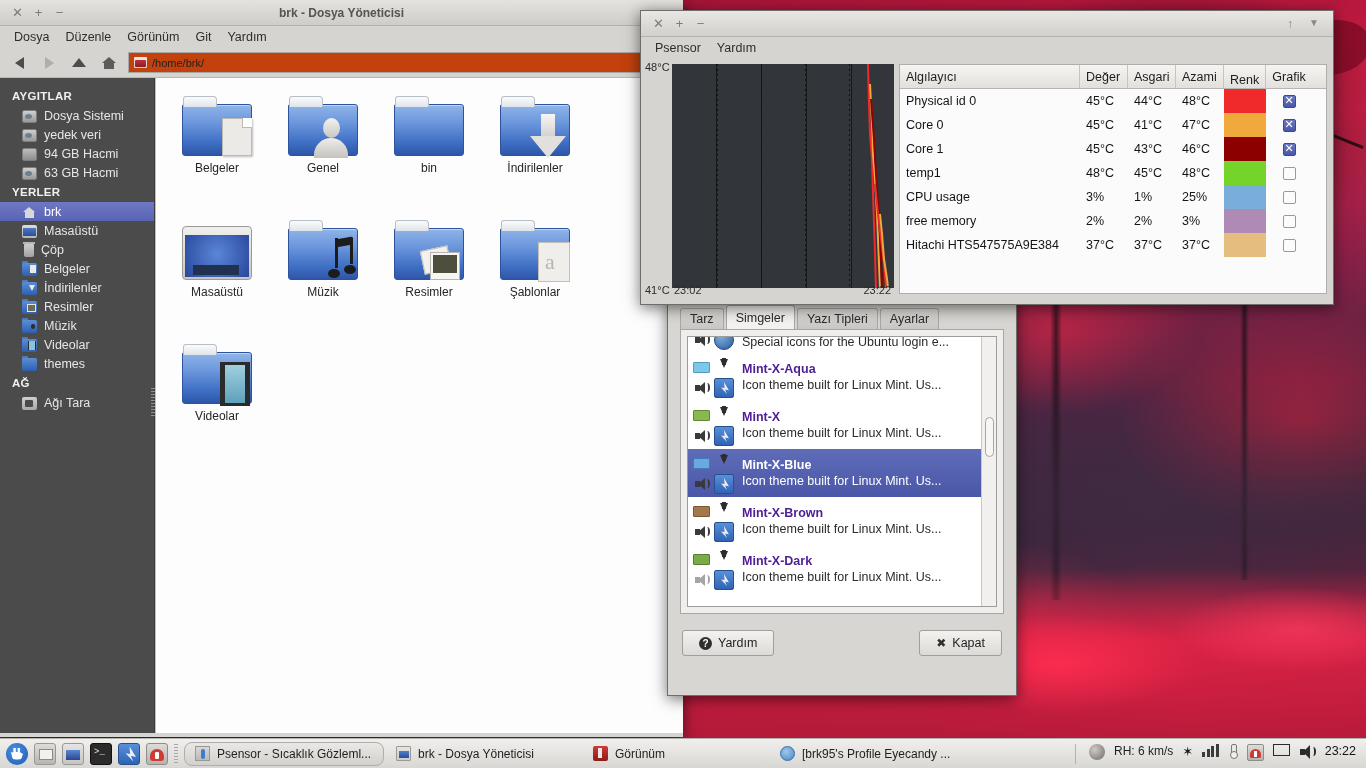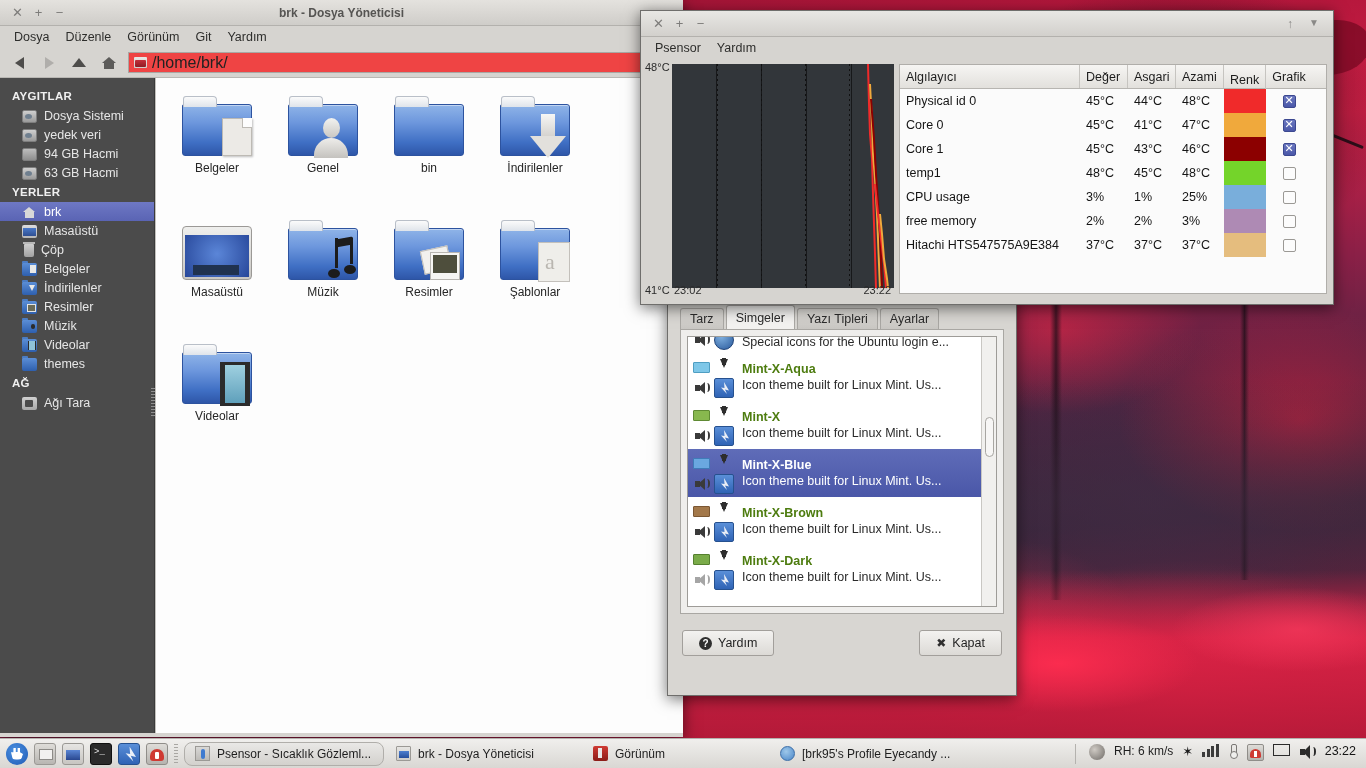--- a/index.html
+++ b/index.html
@@ -100,23 +100,23 @@
   .arrow-l, .arrow-r {
     width:0;height:0;border-top:6px solid transparent;border-bottom:6px solid transparent;
   }
   .arrow-l { border-right:9px solid #4e4d4b; }
   .arrow-r { border-left:9px solid #b0aeab; }
   .arrow-up { width:0;height:0;border-left:7px solid transparent;border-right:7px solid transparent;border-bottom:9px solid #4e4d4b; }
   .home-ico { width:14px;height:12px; position:relative; }
   .home-ico:before{content:"";position:absolute;top:0;left:0;width:0;height:0;border-left:7px solid transparent;border-right:7px solid transparent;border-bottom:6px solid #5d5c5a;}
   .home-ico:after{content:"";position:absolute;bottom:0;left:2px;width:10px;height:6px;background:#5d5c5a;}
   #pathentry {
-    flex:1; height:21px; background:#ef4444; border:1px solid #a9a7a3;
+    flex:1; height:21px; background:#c2410c; border:1px solid #a9a7a3;
     display:flex; align-items:center; padding:0 5px; gap:5px;
-    font-size:16px; color:#222;
+    font-size:11px; color:#222;
   }
   .fld-red { width:13px;height:11px; background:linear-gradient(180deg,#e8e8e6,#cfcecb); border-radius:1px; position:relative; }
   .fld-red:after{ content:""; position:absolute; left:1px; top:3px; width:11px; height:7px; background:linear-gradient(180deg,#c2303a,#8e1c24); border-radius:1px;}
   #fm-body { display:flex; height:655px; }
   #places {
     width:155px; background:#4b4b4b; color:#e8e8e8;
     padding-top:8px; font-size:12.5px; position:relative;
     border-right:1px solid #3a3a3a;
   }
   #places .grp { font-weight:bold; font-size:11.5px; padding:4px 0 4px 12px; color:#f0f0f0; letter-spacing:.3px; }
@@ -225,21 +225,21 @@
   .ti.fold i { position:absolute; left:1px; top:6px; width:17px; height:11px; border-radius:1px; display:block; }
   .ti.fold i:before { content:""; position:absolute; left:0; top:-3px; width:8px; height:3px; border-radius:1px 1px 0 0; }
   .ti.dl:after{ content:""; position:absolute; left:6px; top:3px; width:0;height:0;border-left:4px solid transparent;border-right:4px solid transparent;border-top:9px solid #2d2d2d; }
   .ti.dl:before{ content:""; position:absolute; left:8px; top:2px; width:4px; height:7px; background:#2d2d2d; }
   .ti.spk:before { content:""; position:absolute; left:3px; top:7px; width:5px; height:6px; background:#3a3a3a; }
   .ti.spk:after { content:""; position:absolute; left:6px; top:4px; width:0;height:0;border-top:6px solid transparent;border-bottom:6px solid transparent;border-right:7px solid #3a3a3a; }
   .ti.spk em { position:absolute; right:2px; top:5px; width:6px; height:9px; border-right:2px solid #3a3a3a; border-radius:0 50% 50% 0; }
   .ti.fx { background:linear-gradient(180deg,#5a8fd8,#2f63b5); border:1px solid #26518f; border-radius:2px; }
   .ti.fx:after { content:""; position:absolute; left:4px; top:3px; width:10px; height:12px; background:#e9eef6; clip-path:polygon(50% 0,100% 70%,60% 62%,80% 100%,20% 45%,55% 50%); }
   .ti.globe { background:radial-gradient(circle at 35% 30%,#7fb0e0,#2a5a9c); border-radius:50%; border:1px solid #1f4379; }
-  .tname { font-size:12.5px; font-weight:bold; color:#4d7c0f; line-height:16px; }
+  .tname { font-size:12.5px; font-weight:bold; color:#4c1d95; line-height:16px; }
   .tdesc { font-size:12.5px; color:#2a2a2a; line-height:16px; }
   .trow.sel .tname, .trow.sel .tdesc { color:#fff; }
   .tl-scroll { width:15px; background:#f1f0ee; border-left:1px solid #c9c7c3; position:relative; }
   .tl-thumb { position:absolute; left:3px; top:80px; width:9px; height:40px; background:#f7f6f5; border:1px solid #a8a6a2; border-radius:5px; }
   #dlg-btns { display:flex; justify-content:space-between; padding:16px 14px 0 14px; }
   .dbtn {
     display:flex; align-items:center; gap:6px;
     padding:5px 16px; font-size:12.5px; color:#1f1f1f;
     background:linear-gradient(180deg,#f3f2f0,#dcdad6);
     border:1px solid #a29f9b; border-radius:3px;

